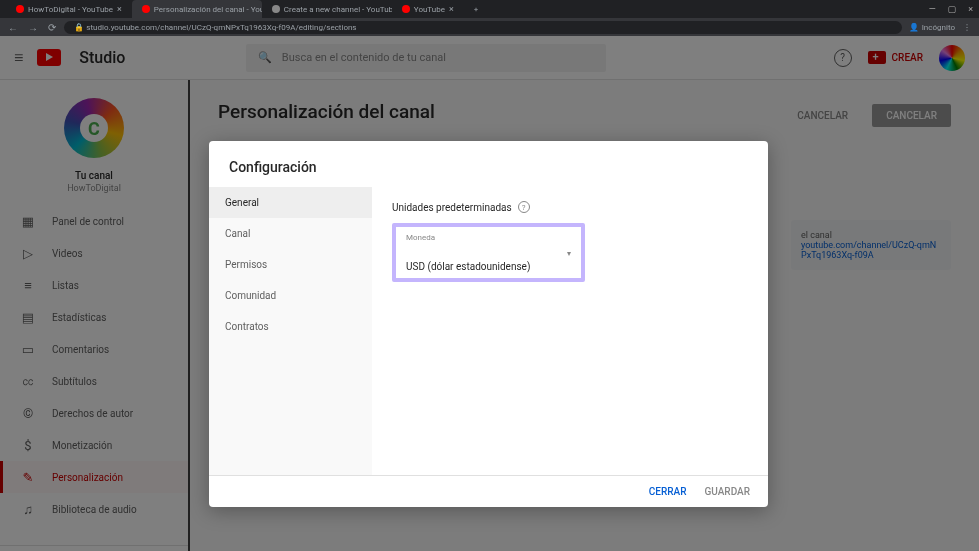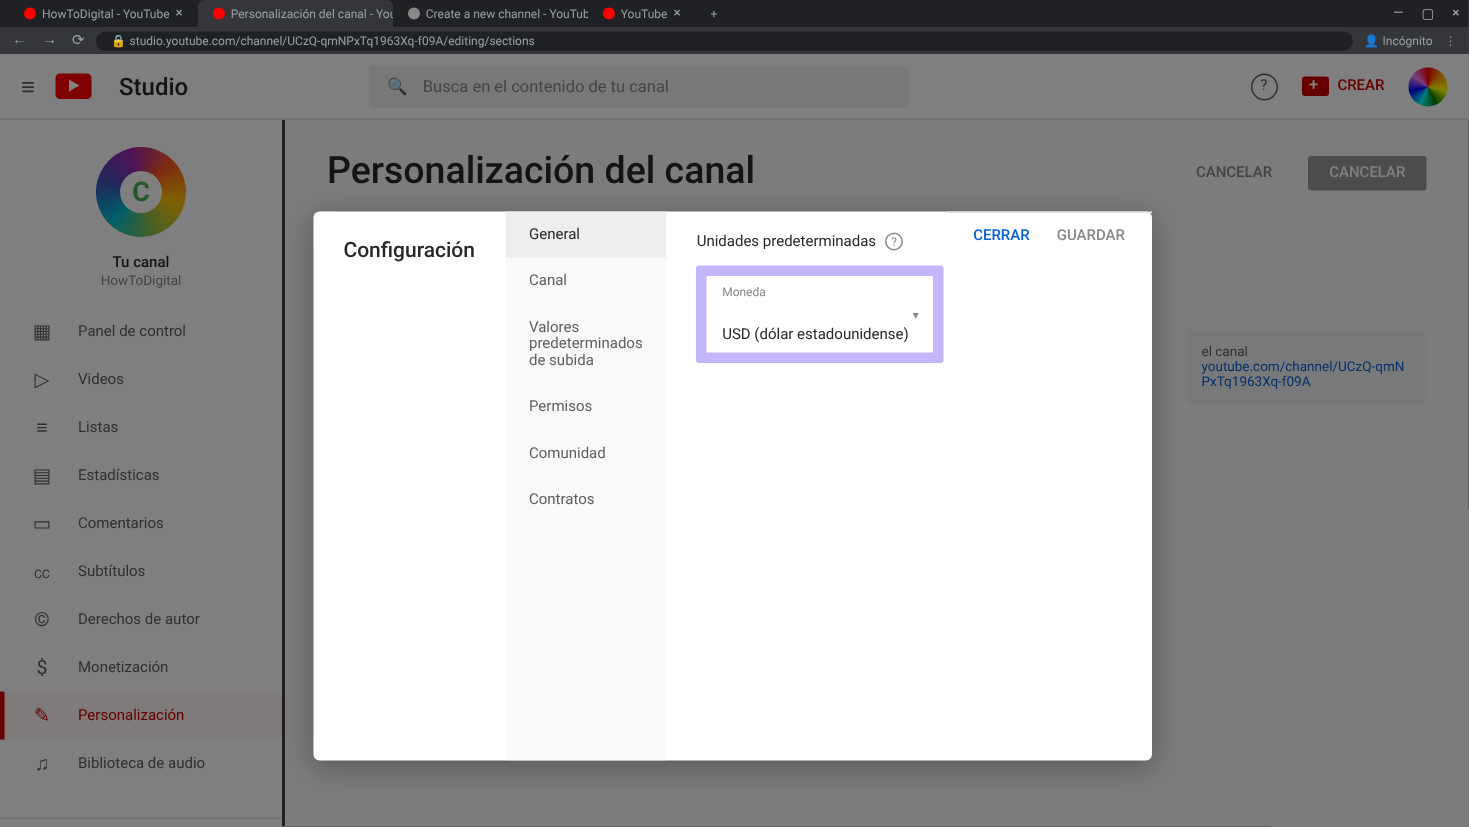--- a/index.html
+++ b/index.html
@@ -33,37 +33,37 @@
 .channel-info{text-align:center;padding:18px 0 12px}
 .channel-avatar{width:60px;height:60px;border-radius:50%;margin:0 auto 12px;background:conic-gradient(from 45deg,#ff5722,#ffc107,#8bc34a,#00bcd4,#3f51b5,#9c27b0,#ff5722);position:relative}
 .channel-avatar::after{content:"C";position:absolute;left:50%;top:50%;transform:translate(-50%,-50%);color:#4caf50;font-weight:700;font-size:18px;background:#fff;width:28px;height:28px;border-radius:50%;display:flex;align-items:center;justify-content:center}
 .ch-name{font-size:10px;color:#282828;font-weight:500}
 .ch-sub{font-size:9px;color:#888;margin-top:2px}
 .side-item{display:flex;align-items:center;gap:16px;padding:8px 20px;font-size:10px;color:#606060;cursor:pointer}
 .side-item.active{color:#cc0000;border-left:3px solid #cc0000;padding-left:17px;background:#fef6f6}
 .side-icon{width:16px;height:16px;display:flex;align-items:center;justify-content:center;font-size:13px}
 .side-bottom{border-top:1px solid #e0e0e0;margin-top:20px}
 .content{flex:1;padding:20px 28px;position:relative}
-.page-title{font-size:25px;font-weight:500;color:#282828;margin-bottom:36px}
+.page-title{font-size:19px;font-weight:500;color:#282828;margin-bottom:36px}
 .page-actions{position:absolute;top:24px;right:28px;display:flex;gap:12px;align-items:center}
 .btn-cancel{font-size:10px;color:#888;font-weight:500;padding:6px 12px}
 .btn-pub{font-size:10px;color:#fff;background:#999;padding:6px 14px;border-radius:2px;font-weight:500}
 .url-card{position:absolute;right:28px;top:140px;width:160px;background:#f1f3f4;padding:10px;font-size:9px;color:#606060;border-radius:3px}
 .url-card a{color:#065fd4;word-break:break-all}
 .scrim{position:absolute;inset:0;background:rgba(0,0,0,0.5)}
-.modal{position:absolute;left:209px;top:105px;width:559px;height:366px;background:#fff;border-radius:4px;box-shadow:0 4px 20px rgba(0,0,0,0.3);display:flex;flex-direction:row}
+.modal{position:absolute;left:209px;top:105px;width:559px;height:366px;background:#fff;border-radius:4px;box-shadow:0 4px 20px rgba(0,0,0,0.3);display:flex;flex-direction:column}
 .modal-title{font-size:14px;font-weight:500;padding:18px 20px 12px;color:#282828}
 .modal-body{flex:1;display:flex;overflow:hidden}
 .modal-nav{width:163px;background:#f9f9f9;font-size:10px}
 .mnav-item{padding:10px 16px;color:#606060;cursor:pointer}
 .mnav-item.active{background:#eeeeee;color:#282828}
 .modal-content{flex:1;padding:14px 20px}
 .section-label{font-size:10px;color:#282828;display:flex;align-items:center;gap:6px;margin-bottom:10px}
 .qmark{width:12px;height:12px;border:1px solid #888;border-radius:50%;display:flex;align-items:center;justify-content:center;font-size:8px;color:#888}
-.dropdown{border:7px solid #c4b5fd;border-radius:2px;padding:6px 10px;width:165px;position:relative}
+.dropdown{border:4px solid #c4b5fd;border-radius:2px;padding:6px 10px;width:193px;position:relative}
 .dd-label{font-size:8px;color:#888}
 .dd-value{font-size:10px;color:#282828;margin-top:19px}
 .dd-arrow{position:absolute;right:10px;top:50%;transform:translateY(-50%);font-size:8px;color:#888}
 .modal-footer{border-top:1px solid #e0e0e0;padding:10px 18px;display:flex;justify-content:flex-end;gap:18px;font-size:10px;font-weight:500}
 .mbtn-close{color:#065fd4}
 .mbtn-save{color:#888}
 </style>
 </head>
 <body>
 
@@ -193,21 +193,20 @@
     </div>
   </div>
 
   <div class="scrim"></div>
   <div class="modal">
     <div class="modal-title">Configuración</div>
     <div class="modal-body">
       <div class="modal-nav">
         <div class="mnav-item active">General</div>
         <div class="mnav-item">Canal</div>
-        <div class="mnav-item">Valores predeterminados de subida</div>
         <div class="mnav-item">Permisos</div>
         <div class="mnav-item">Comunidad</div>
         <div class="mnav-item">Contratos</div>
       </div>
       <div class="modal-content">
         <div class="section-label">
           <span>Unidades predeterminadas</span>
           <span class="qmark">?</span>
         </div>
         <div class="dropdown">

